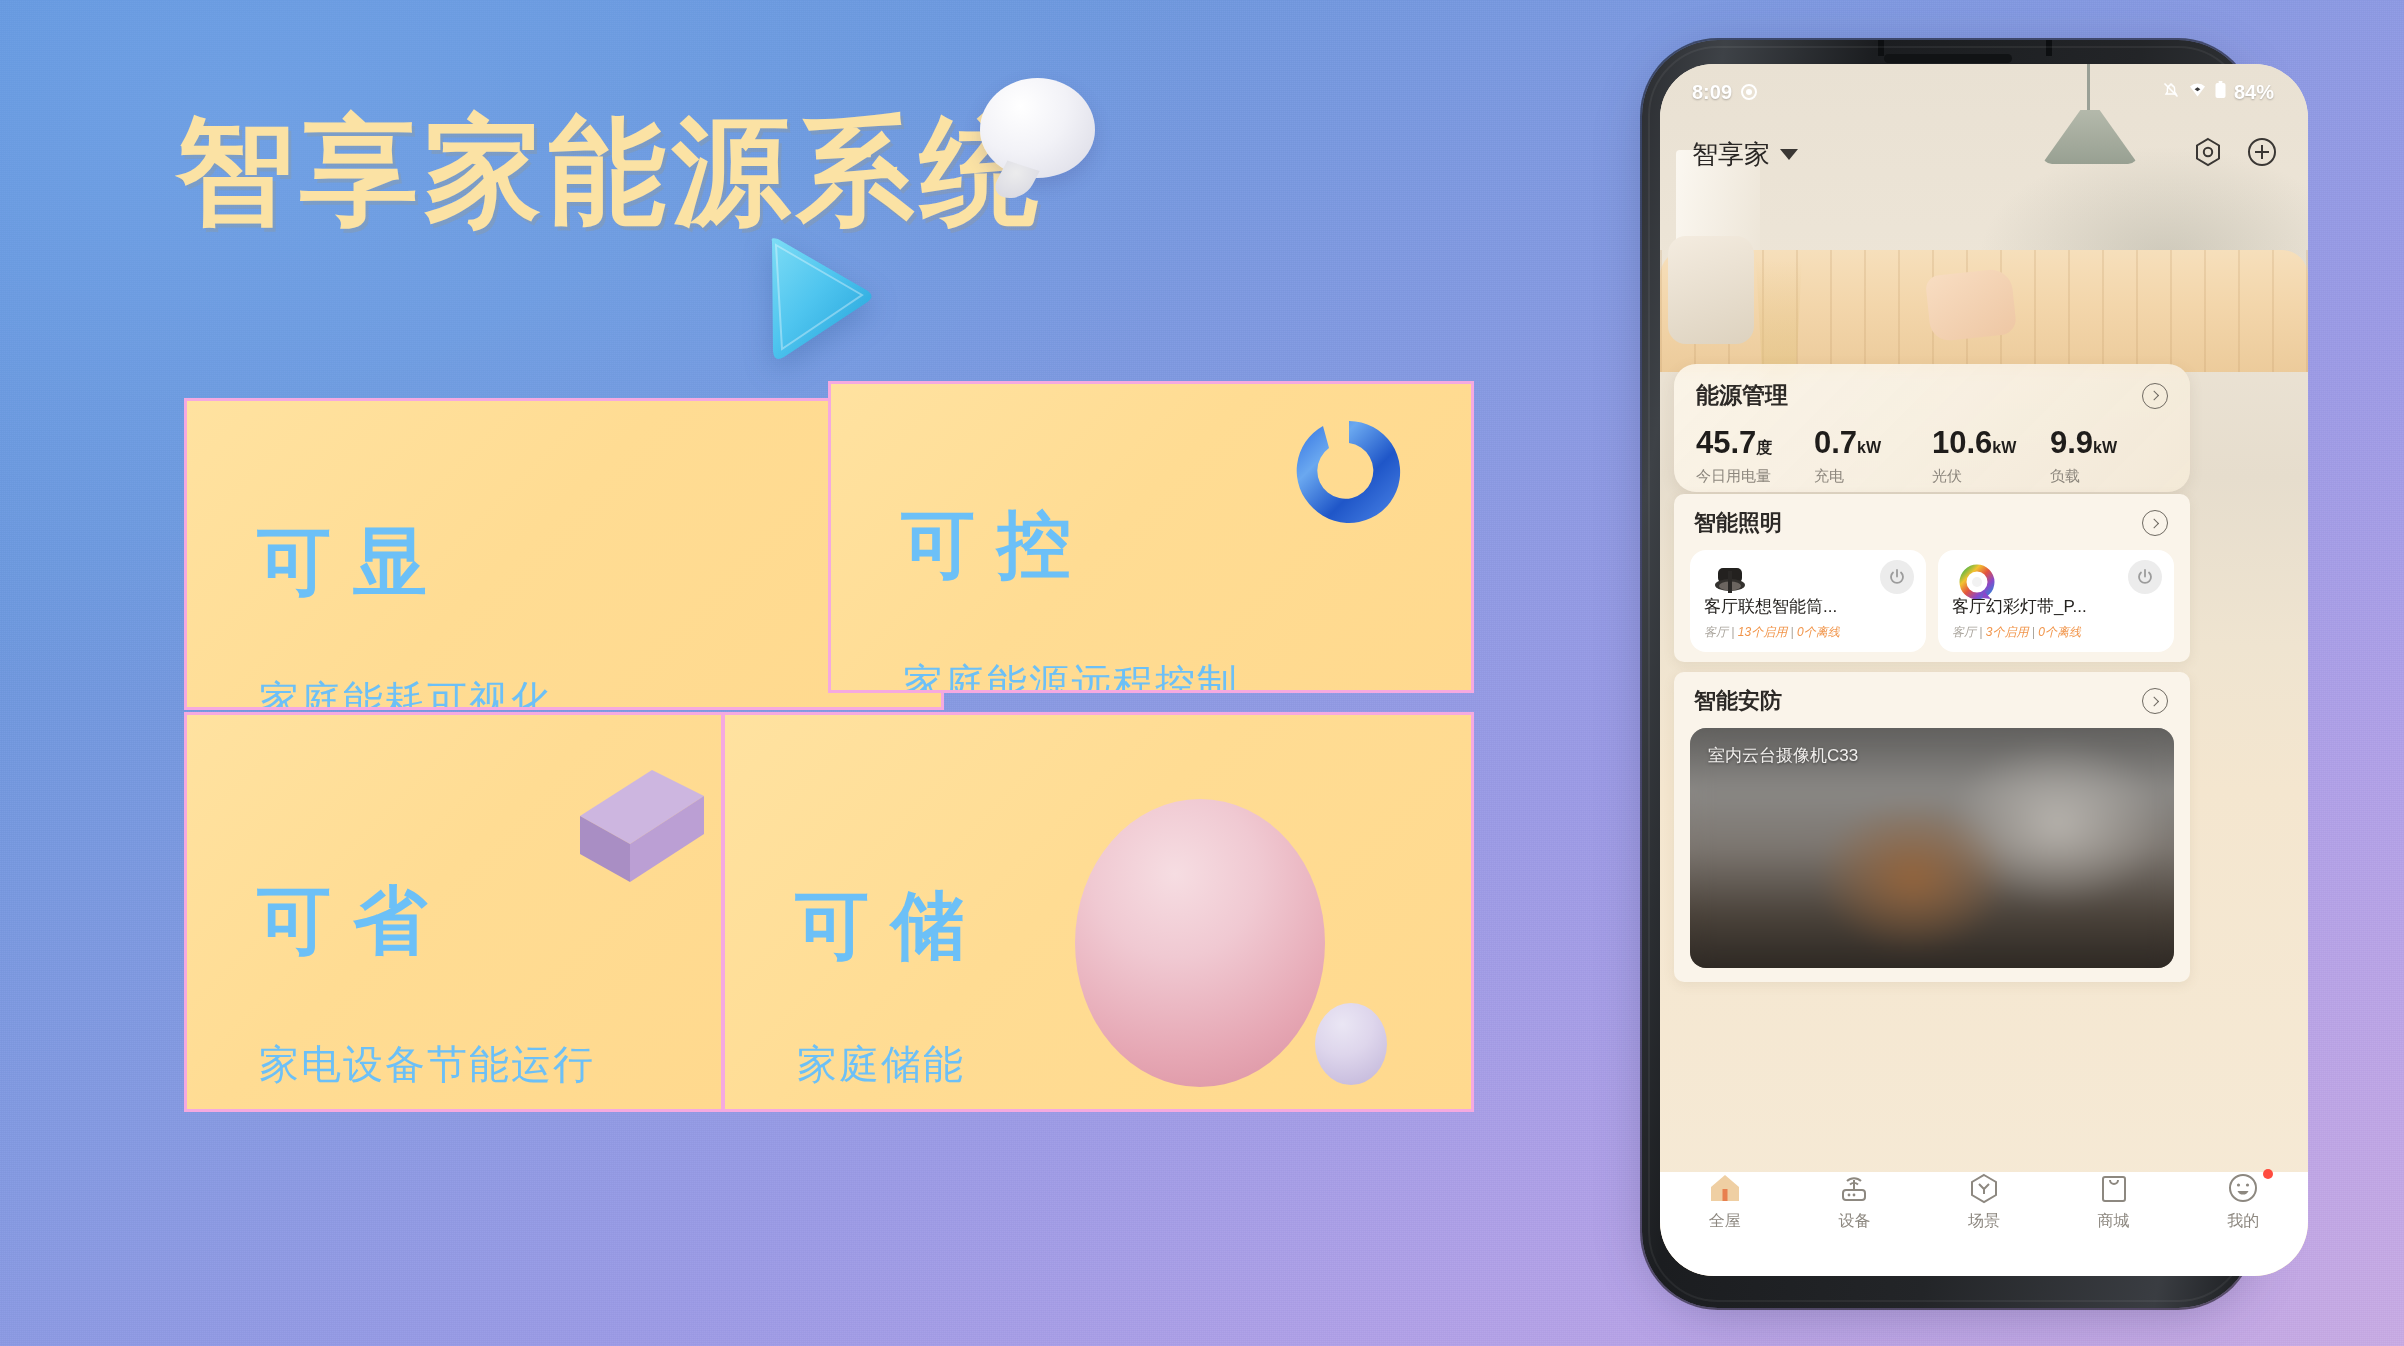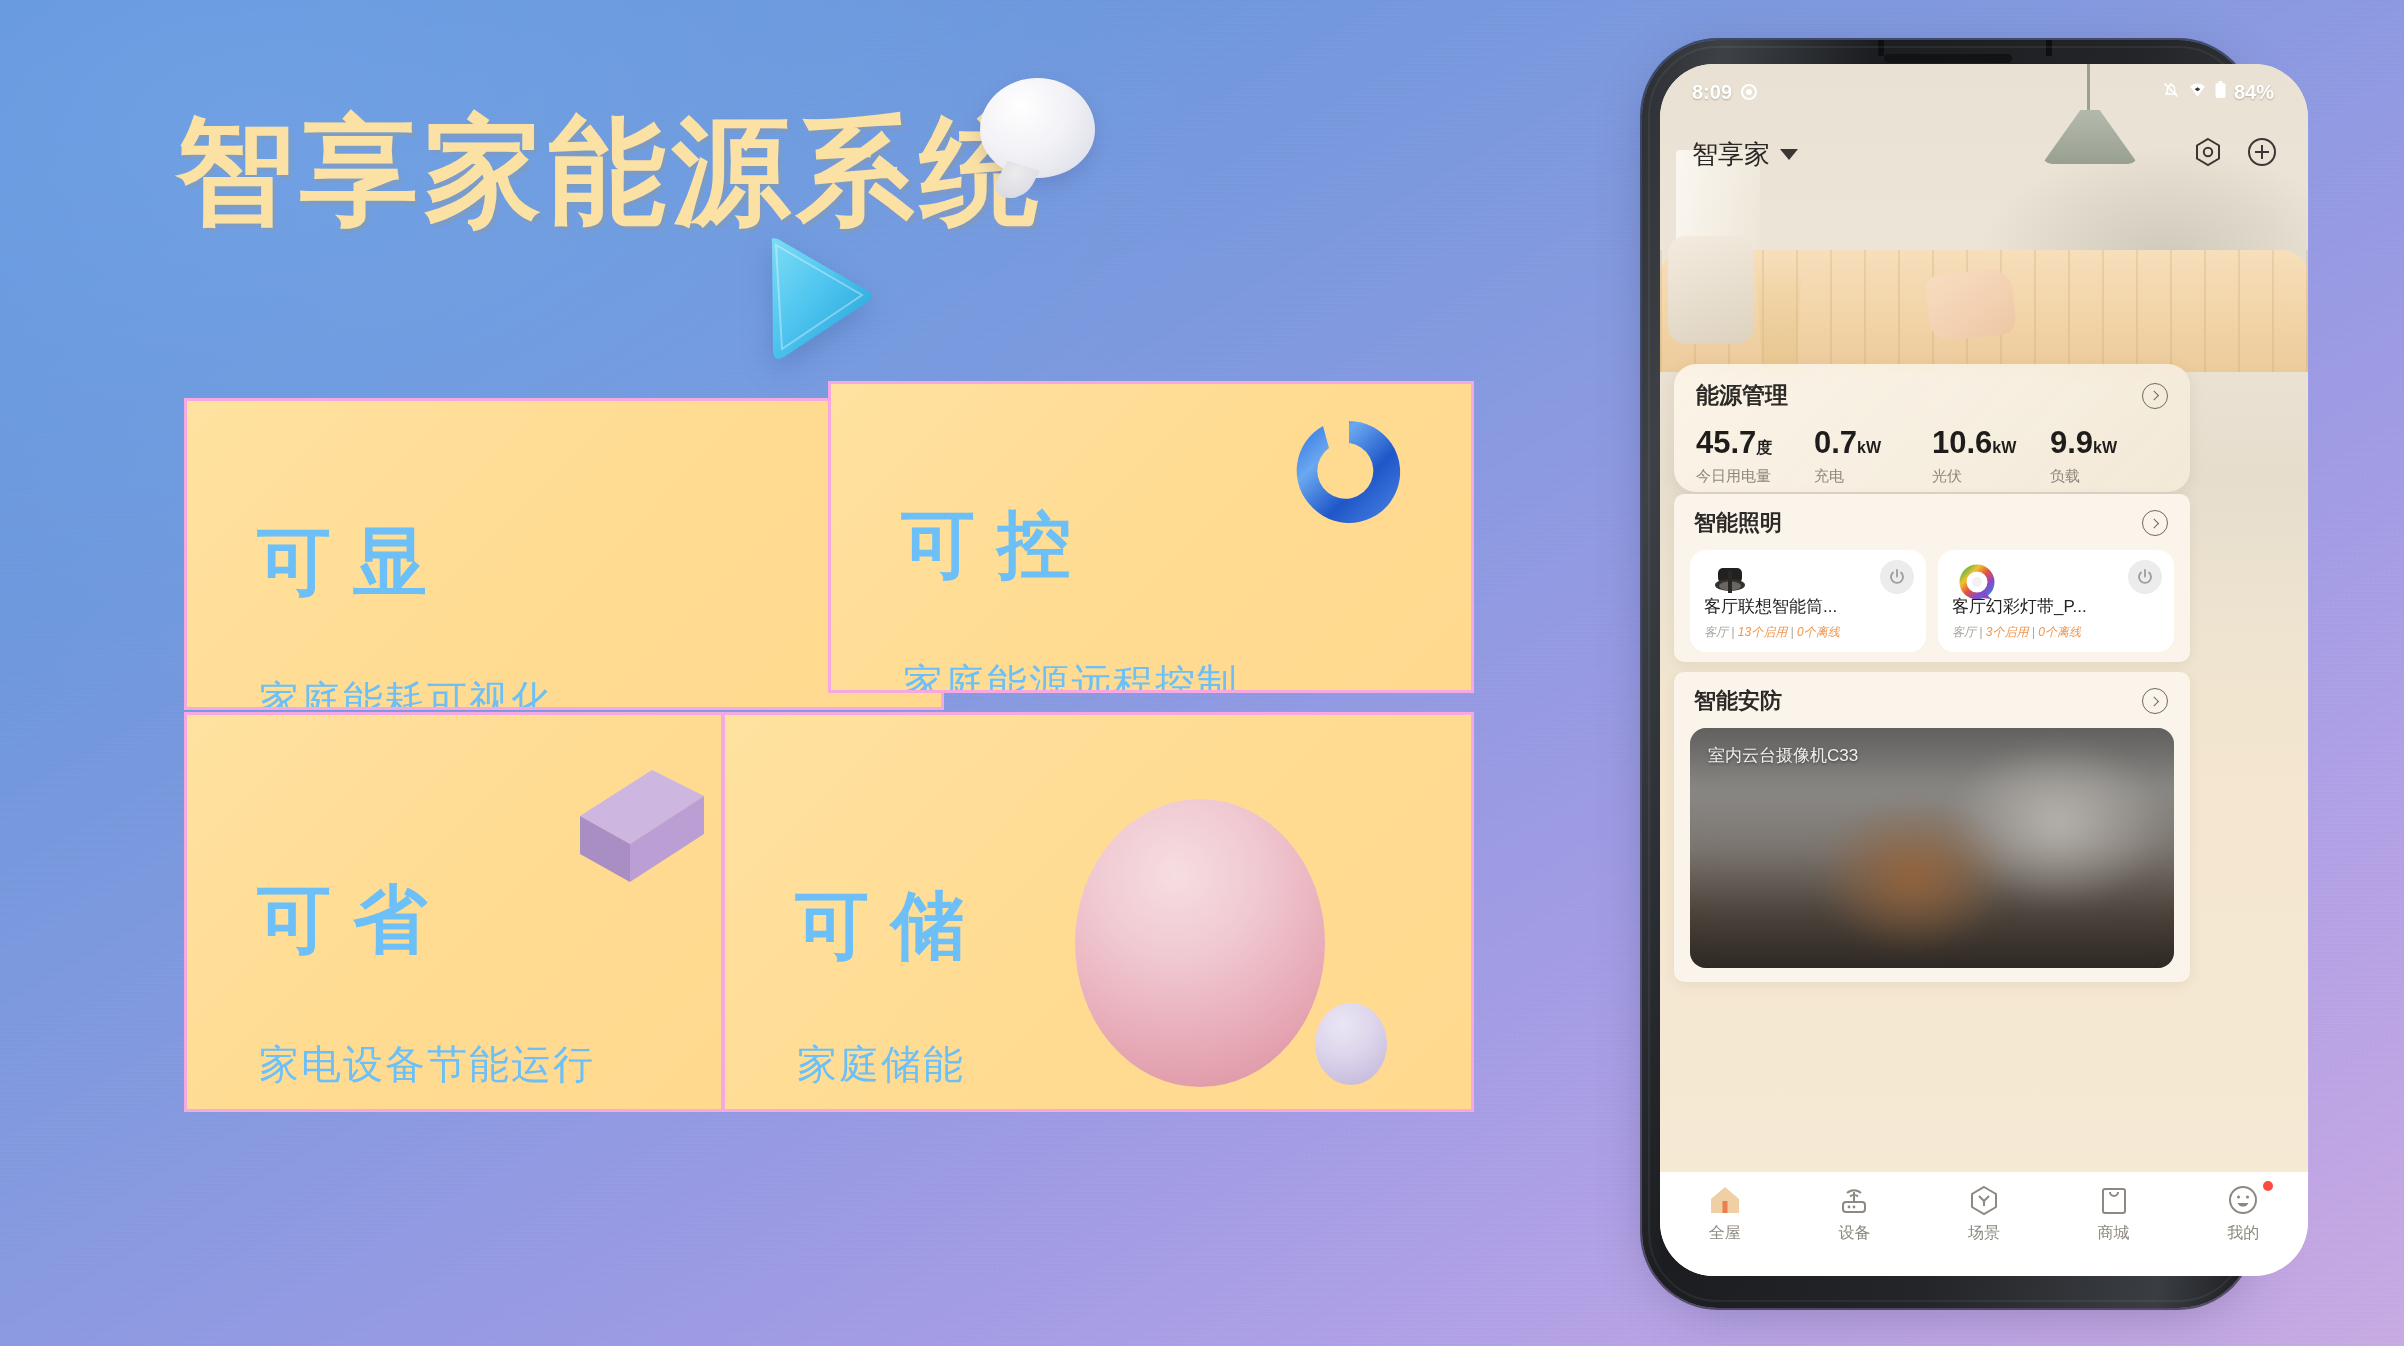--- a/index.html
+++ b/index.html
@@ -73,21 +73,21 @@
 
   #card-1{ left:184px; top:398px; width:760px; height:312px; }
   #card-2{ left:828px; top:381px; width:646px; height:312px; }
   #card-3{ left:184px; top:712px; width:540px; height:400px; }
   #card-4{ left:722px; top:712px; width:752px; height:400px; }
 
   #card-1 .card-title{ left:70px; top:124px; }
   #card-1 .card-sub{ left:72px; top:272px; }
   #card-2 .card-title{ left:70px; top:124px; }
   #card-2 .card-sub{ left:72px; top:272px; }
-  #card-3 .card-title{ left:70px; top:168px; }
+  #card-3 .card-title{ left:70px; top:174px;font-family:Liberation Mono, monospace; }
   #card-3 .card-sub{ left:72px; top:322px; }
   #card-4 .card-title{ left:70px; top:174px; }
   #card-4 .card-sub{ left:72px; top:322px; }
 
   
   .deco-triangle{
     position:absolute; left:758px; top:235px; width:0; height:0;
     border-left:0 solid transparent;
     z-index:5;
   }
@@ -246,21 +246,21 @@
       linear-gradient(180deg,#5f5e5c 0%, #8a8885 26%, #7c7670 50%, #4a423a 78%, #2d2823 100%);
     filter:blur(0px);
   }
   .cam-tile::before{ content:""; position:absolute; inset:0;
     backdrop-filter:blur(10px); }
   .cam-label{ position:absolute; left:18px; top:16px; font-size:17px; color:#f2f0ee;
     text-shadow:0 1px 3px rgba(0,0,0,.5); z-index:2; }
 
   .bottom-nav{
     position:absolute; left:0; bottom:0; width:100%; height:104px; background:#ffffff;
-    display:flex; align-items:flex-start; justify-content:space-around; padding-top:12px; z-index:6;
+    display:flex; align-items:flex-start; justify-content:space-around; z-index:6;
     border-radius:0 0 54px 54px;
     margin-top:12px;
   }
   .nav-item{ width:92px; display:flex; flex-direction:column; align-items:center; gap:7px; position:relative; }
   .nav-label{ font-size:16px; color:#8d8880; }
   .nav-item.active .nav-label{ color:#8d8880; }
   .badge-dot{ position:absolute; right:16px; top:-3px; width:10px; height:10px; border-radius:50%; background:#ff4b3e; }
 </style>
 </head>
 <body>

